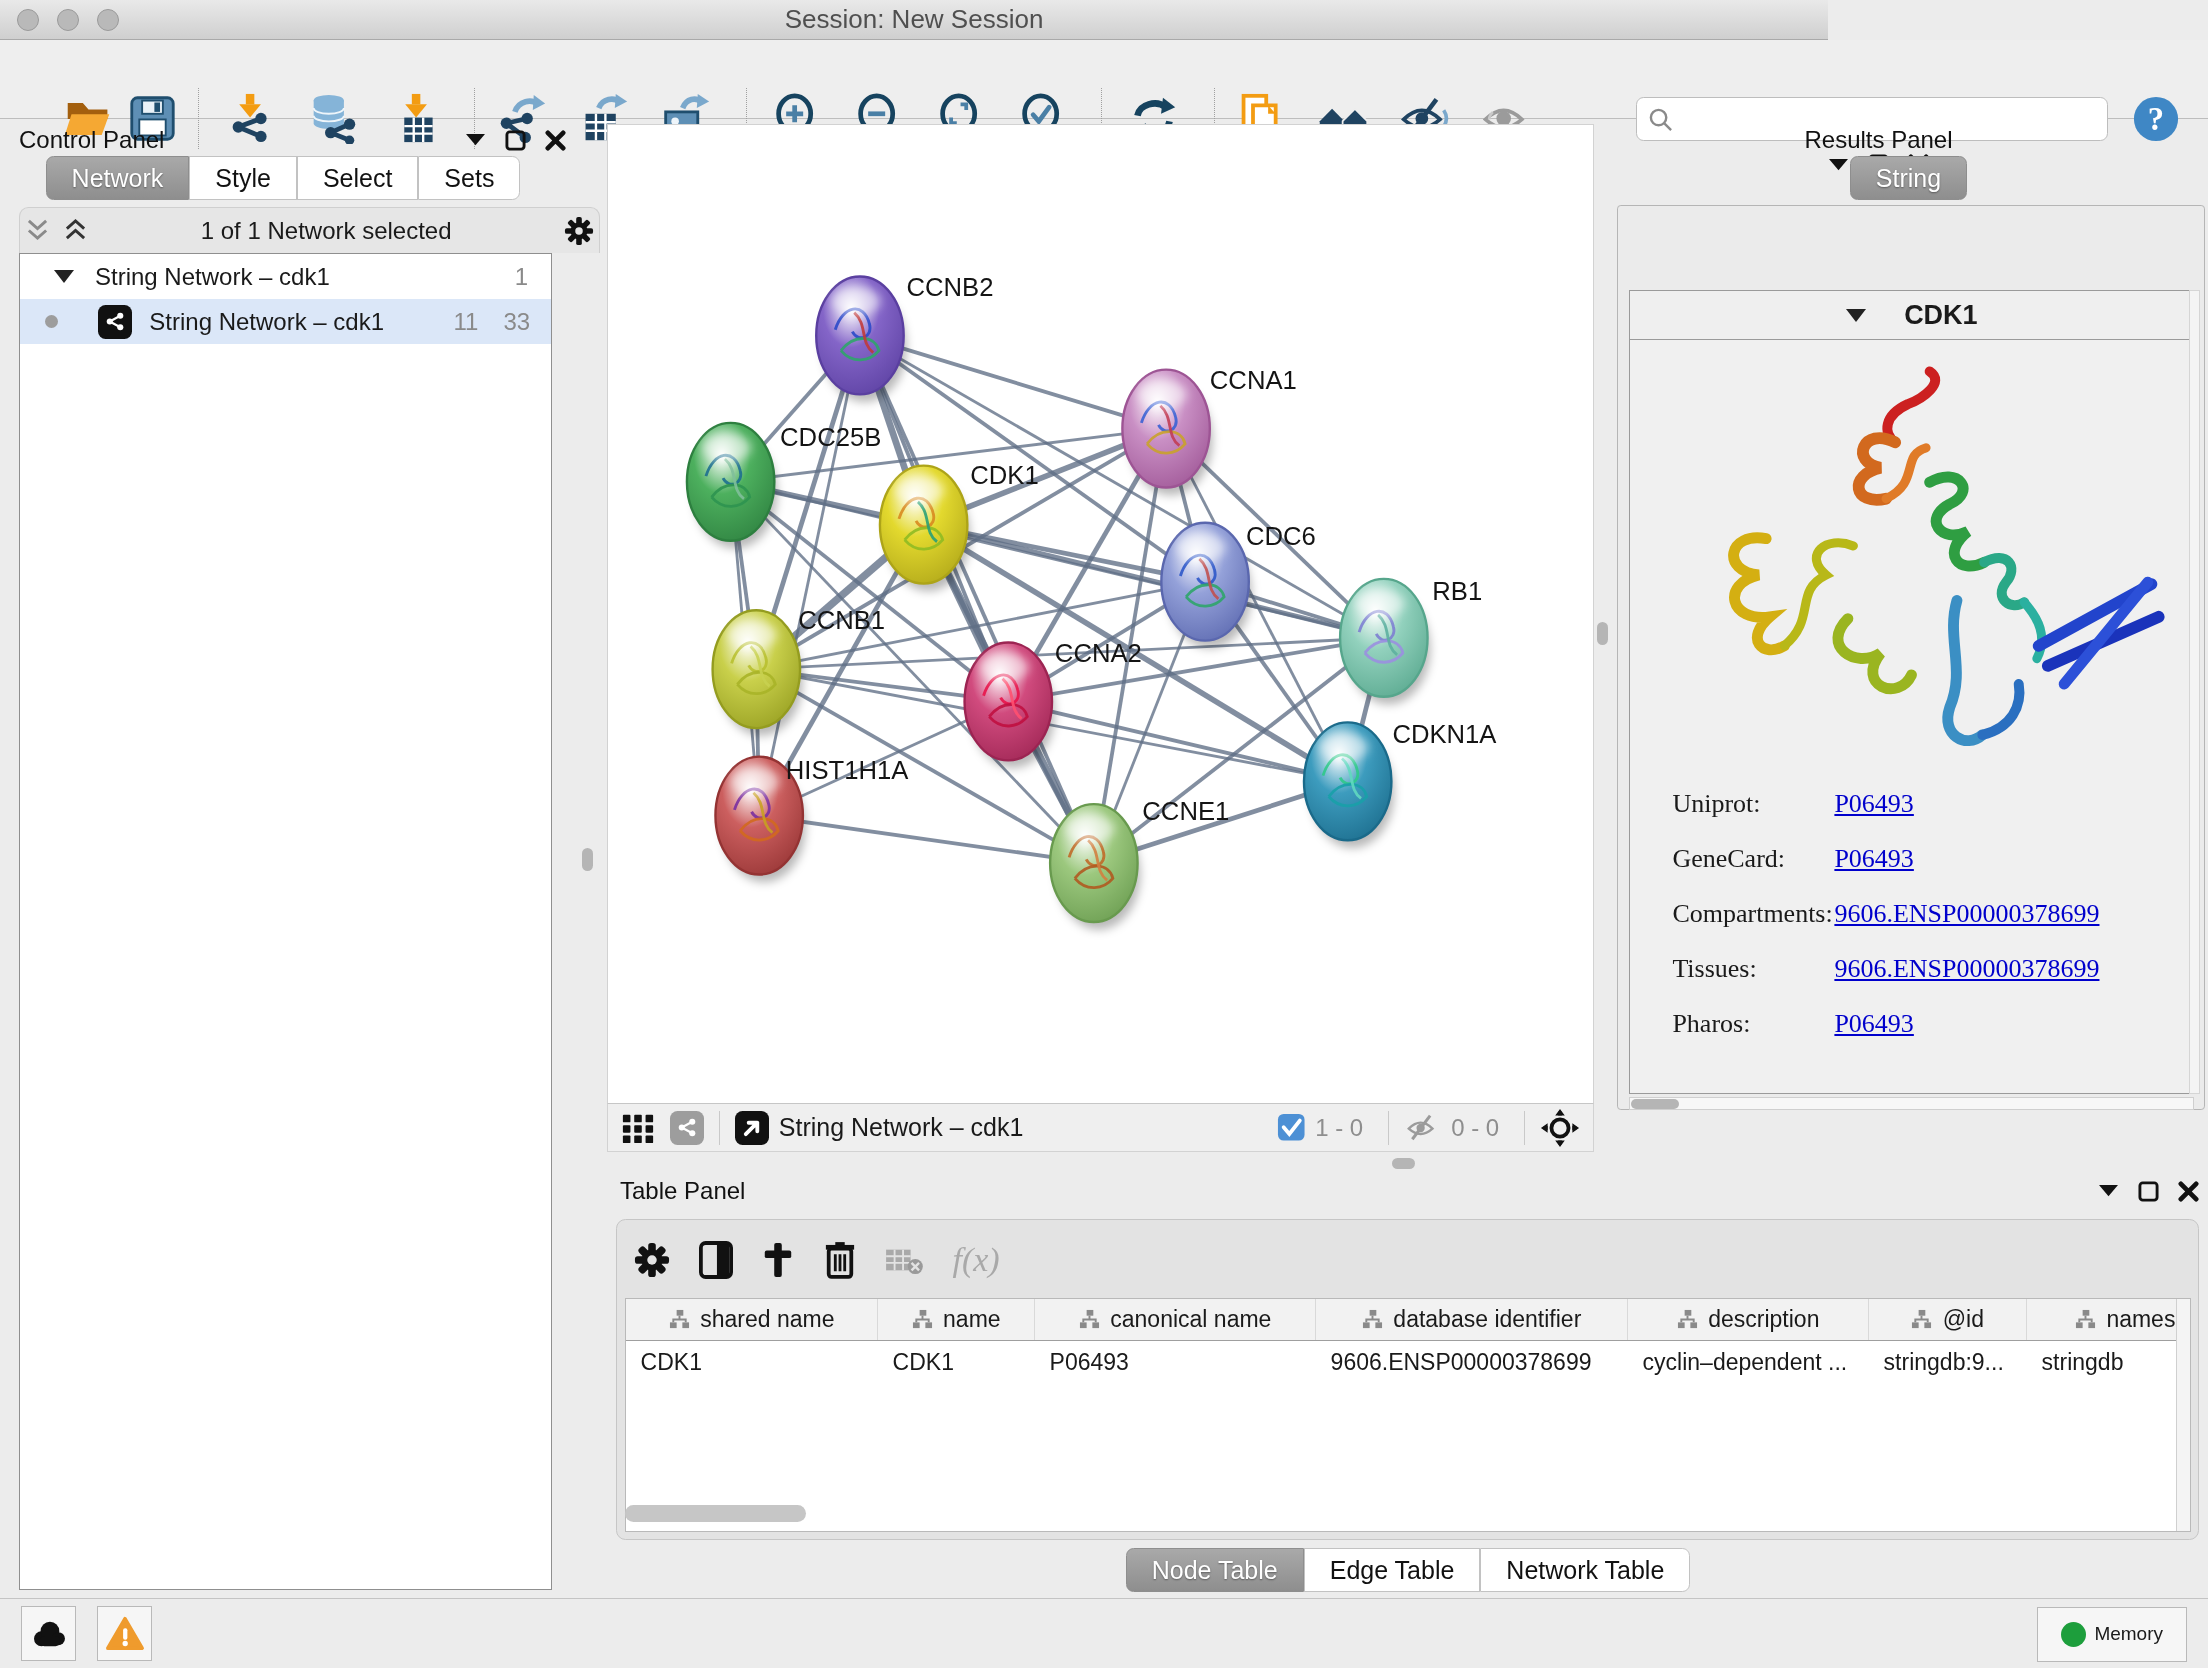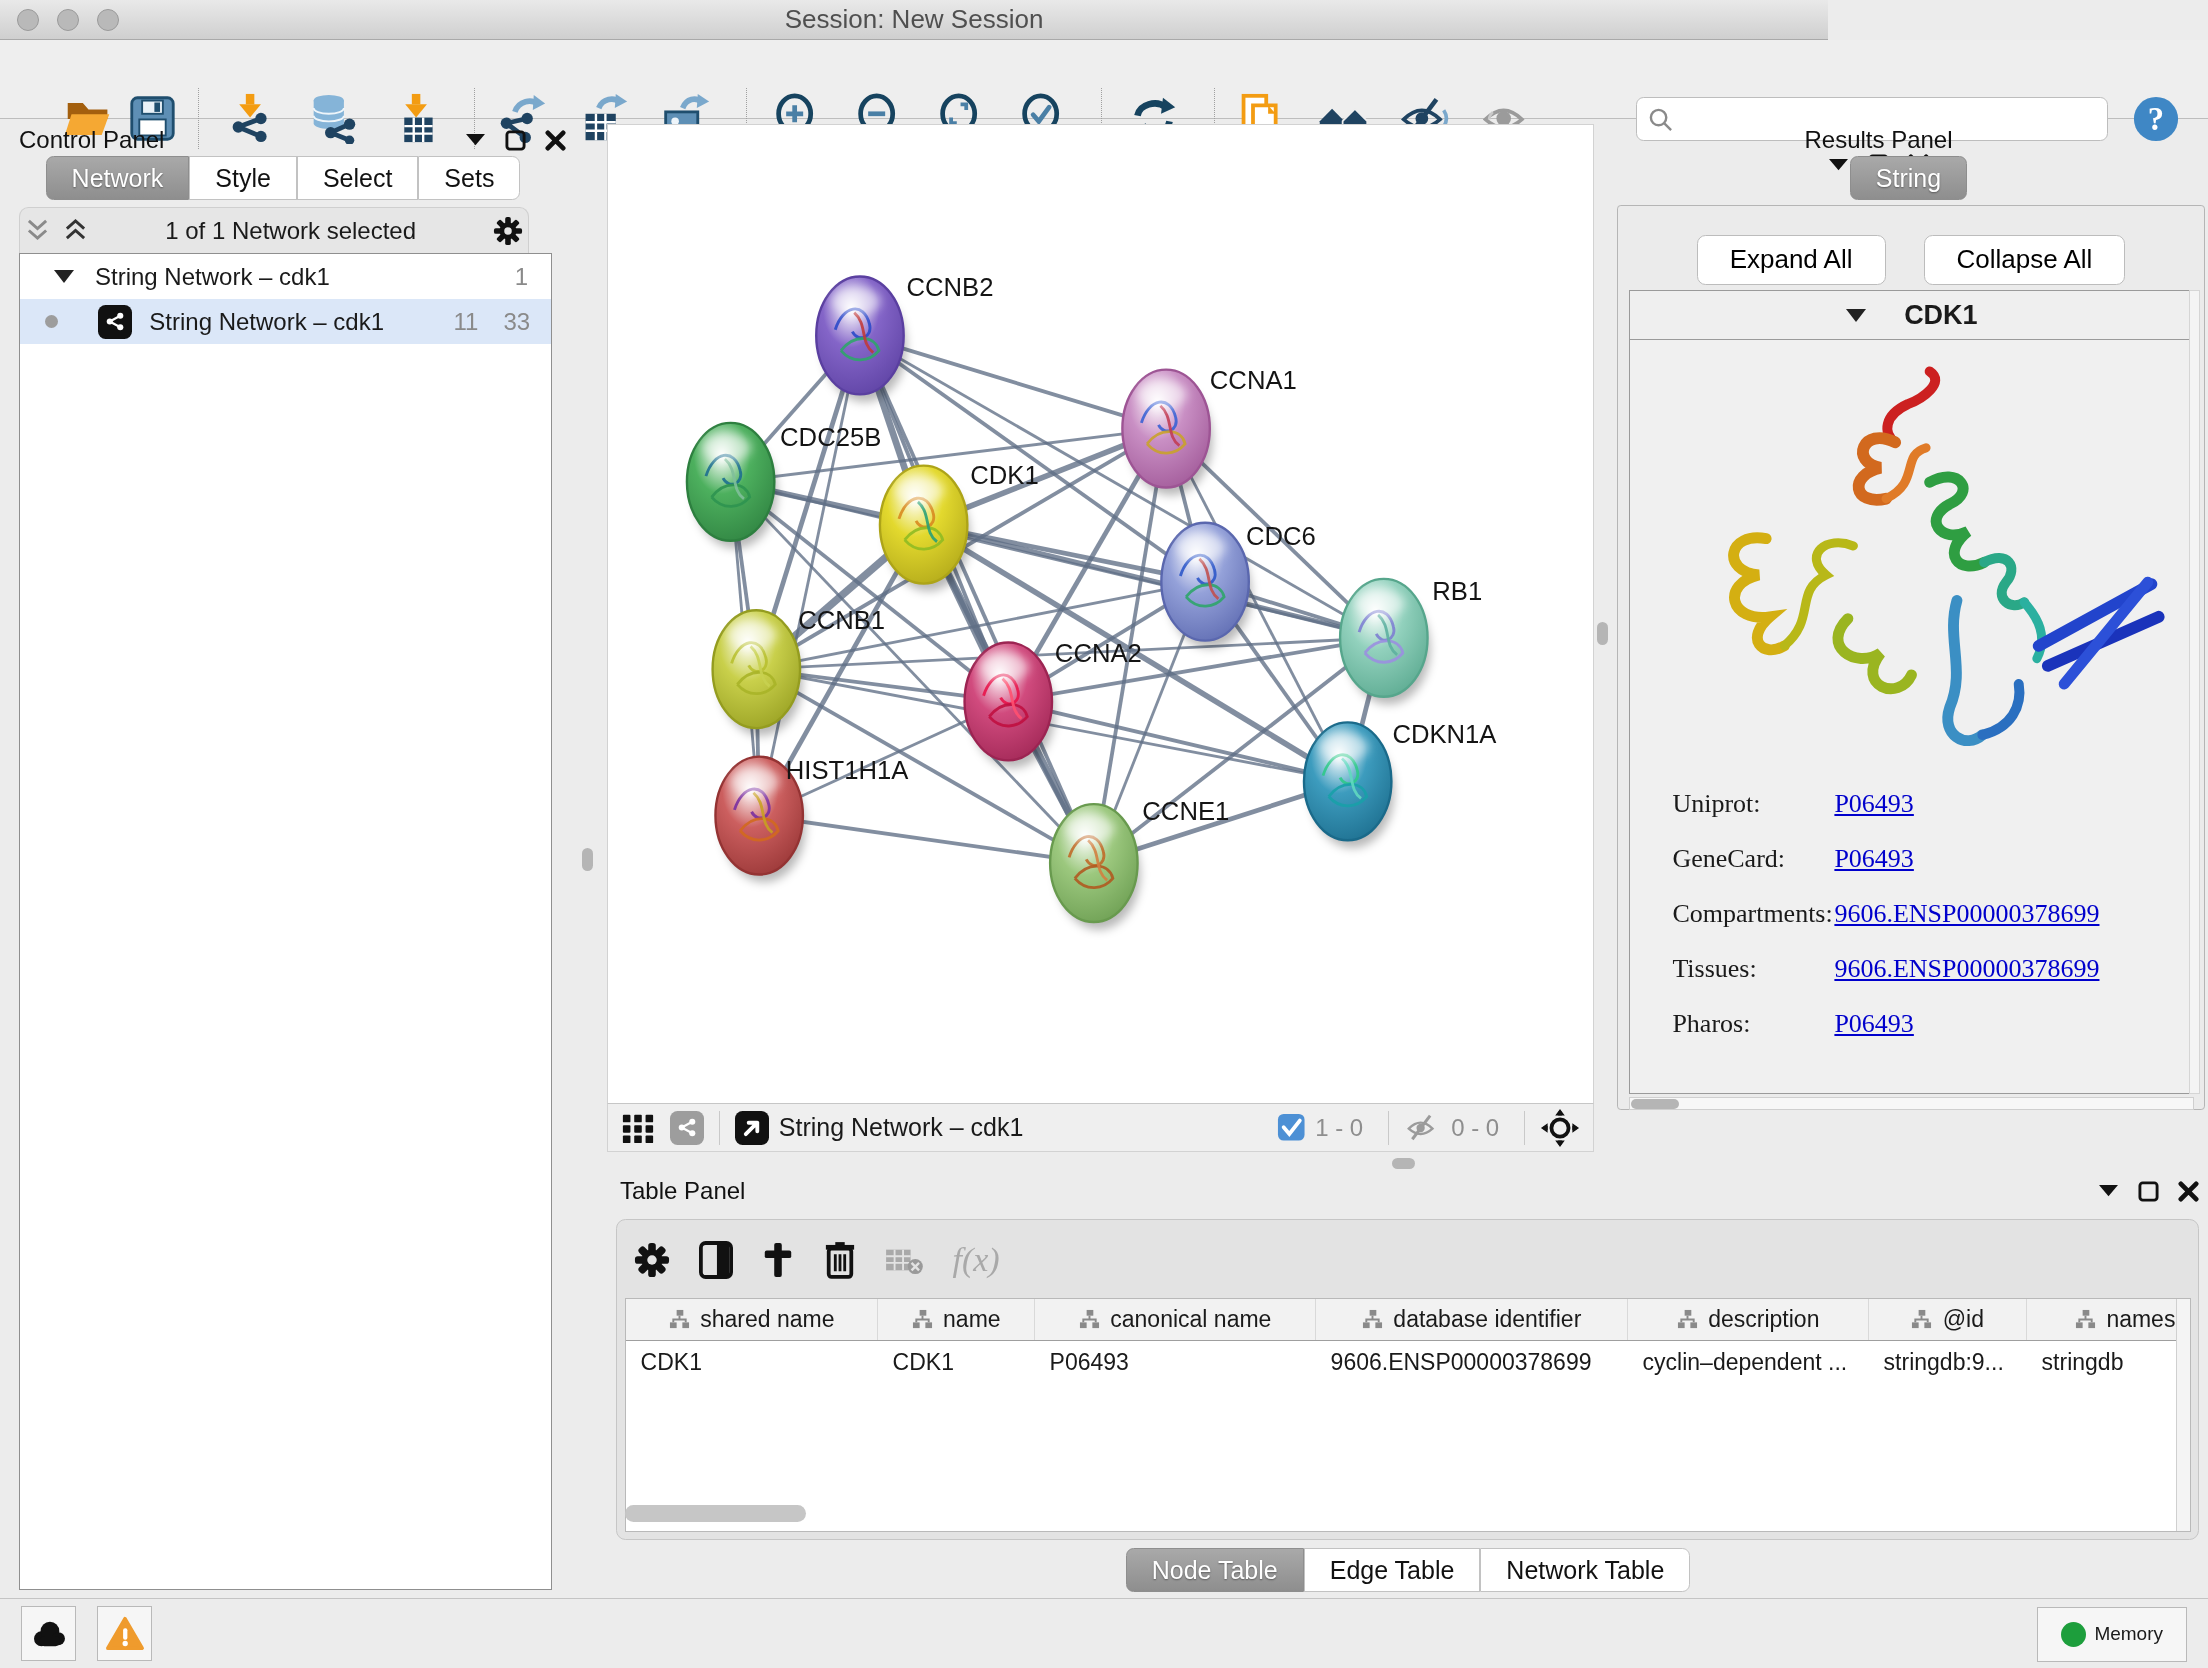--- a/index.html
+++ b/index.html
@@ -28,21 +28,21 @@
   .tabbar { display:flex; }
   .tab { border:1px solid #c2c2c2; background:#ffffff; color:#111; font-size:25px; padding:6.7px 25px; cursor:pointer; }
   .tab:first-child { border-radius:7.6px 0 0 7.6px; }
   .tab:last-child { border-radius:0 7.6px 7.6px 0; }
   .tab.single { border-radius:7.6px; }
   .tab.active { background:linear-gradient(#a9a9a9,#8e8e8e); color:#fff; text-shadow:0 1px 1.9px rgba(0,0,0,.4); border-color:#8e8e8e; }
 
   
   .cp-header { left:19px; top:126px; width:547px; display:flex; justify-content:space-between; align-items:center; }
   .cp-tabs { left:0; top:156px; width:566px; display:flex; justify-content:center; }
-  .cp-sub { left:19px; top:207px; width:510px; height:46px; display:flex; align-items:center; background:#e6e6e6; border:1px solid #cfcfcf; border-bottom:none; border-radius:9.5px 9.5px 0 0; padding:0 5px; }
+  .cp-sub { left:19px; top:207px; width:581px; height:46px; display:flex; align-items:center; background:#e6e6e6; border:1px solid #cfcfcf; border-bottom:none; border-radius:9.5px 9.5px 0 0; padding:0 5px; }
   .cp-sub .grow { flex:1; text-align:center; font-size:24px; }
   .tree { left:19px; top:253px; width:533px; height:1337px; background:#ffffff; border:1px solid #8f8f8f; }
   .tree-row { height:45px; display:flex; align-items:center; font-size:24px; }
   .tree-row .count { color:#8a8a8a; }
   .tree-row.selected { background:#dbe7f8; }
   .tri-down { width:0; height:0; border-left:10.5px solid transparent; border-right:10.5px solid transparent; border-top:13.3px solid #222; }
   .dot { width:13.3px; height:13.3px; border-radius:50%; background:#9d9d9d; }
   .share-badge { width:34px; height:34px; border-radius:7.6px; background:#111; display:flex; align-items:center; justify-content:center; }
 
   
@@ -606,24 +606,20 @@
       </svg>
     <svg width="21" height="21" viewBox="0 0 22 22">
         <path d="M3 3 L19 19 M19 3 L3 19" stroke="#111" stroke-width="5" stroke-linecap="round"></path>
       </svg>
   </span>
 </div>
 <div class="abs rp-tabs tabbar">
   <div class="tab single active">String</div>
 </div>
 <div class="abs rp-box">
-  <div class="rp-buttons">
-    <button class="btn">Expand All</button>
-    <button class="btn">Collapse All</button>
-  </div>
   <div class="rp-card">
     <div class="rp-card-head">
       <span class="tri-down"></span>
       <span class="rp-gene">CDK1</span>
     </div>
     <svg width="533" height="418" viewBox="0 0 560 460" style="margin:5.7px auto 0">
       <g fill="none" stroke-linecap="round">
         <path d="M300 28 C318 40 292 58 276 64 C250 76 248 96 262 106" stroke="#cc2020" stroke-width="11"></path>
         <path d="M262 106 C226 88 212 128 246 134 C210 142 216 176 252 168" stroke="#d2691e" stroke-width="13"></path>
         <path d="M252 168 C290 150 268 120 296 112" stroke="#e07b28" stroke-width="10"></path>

